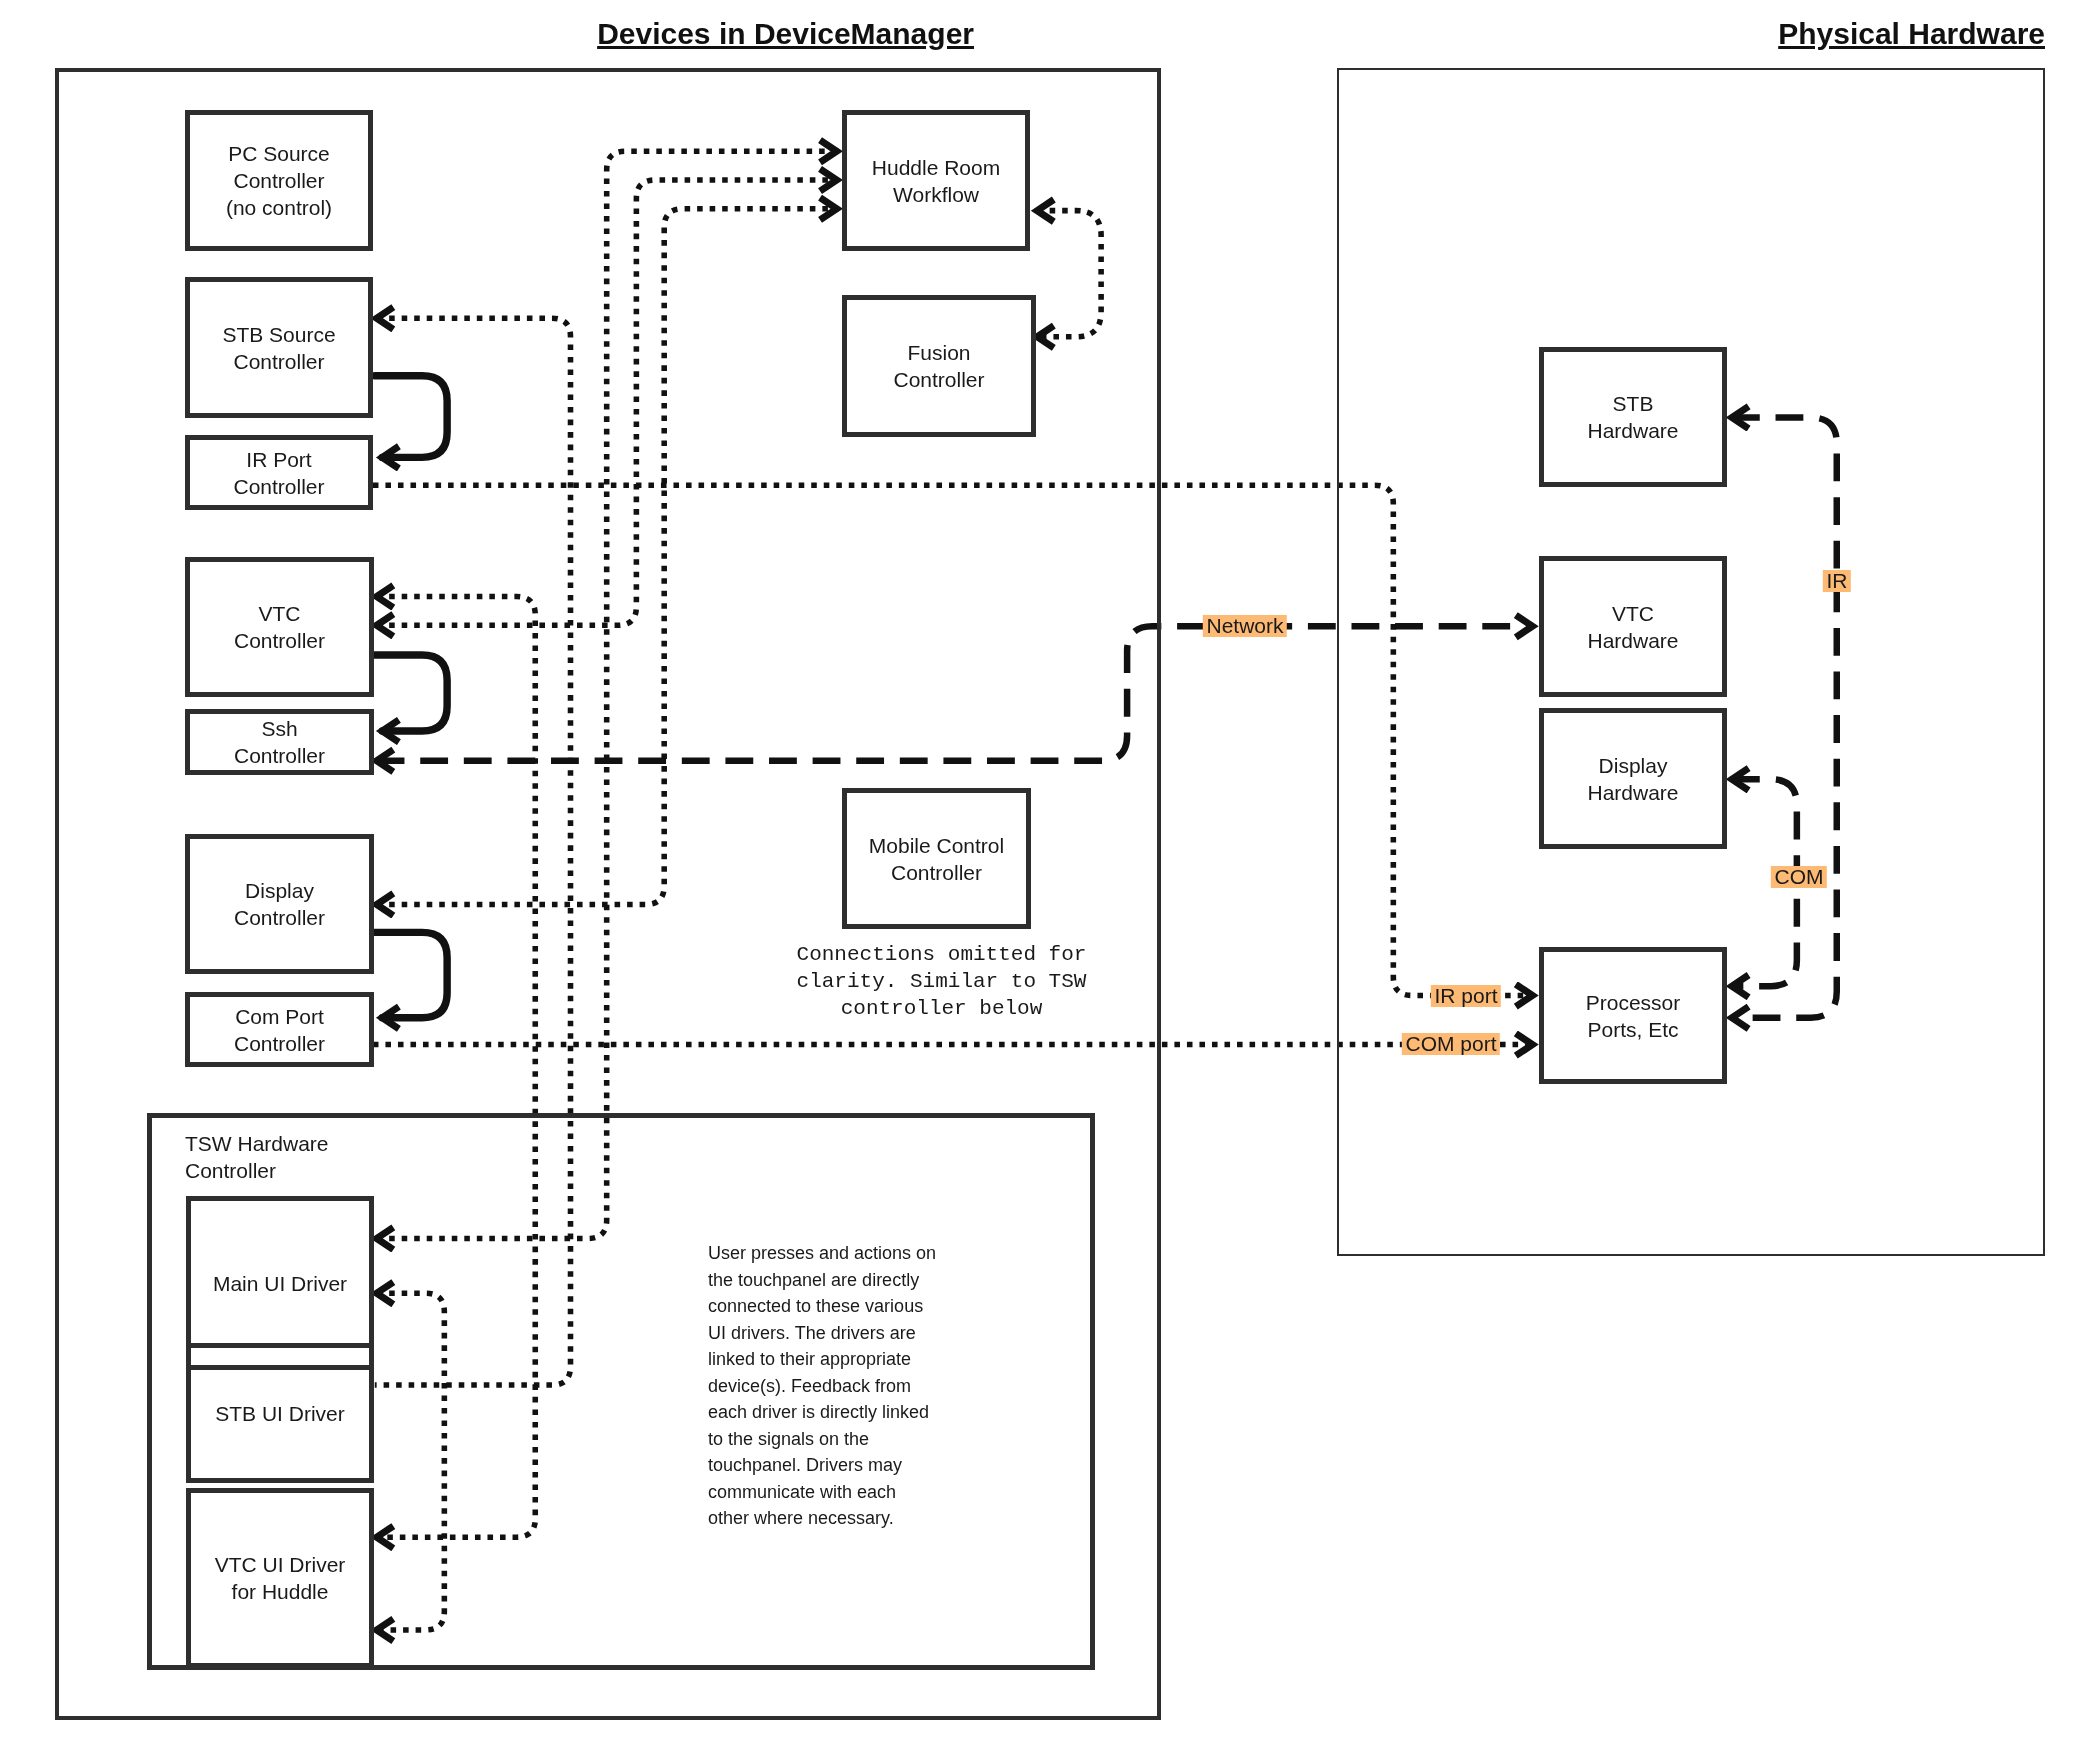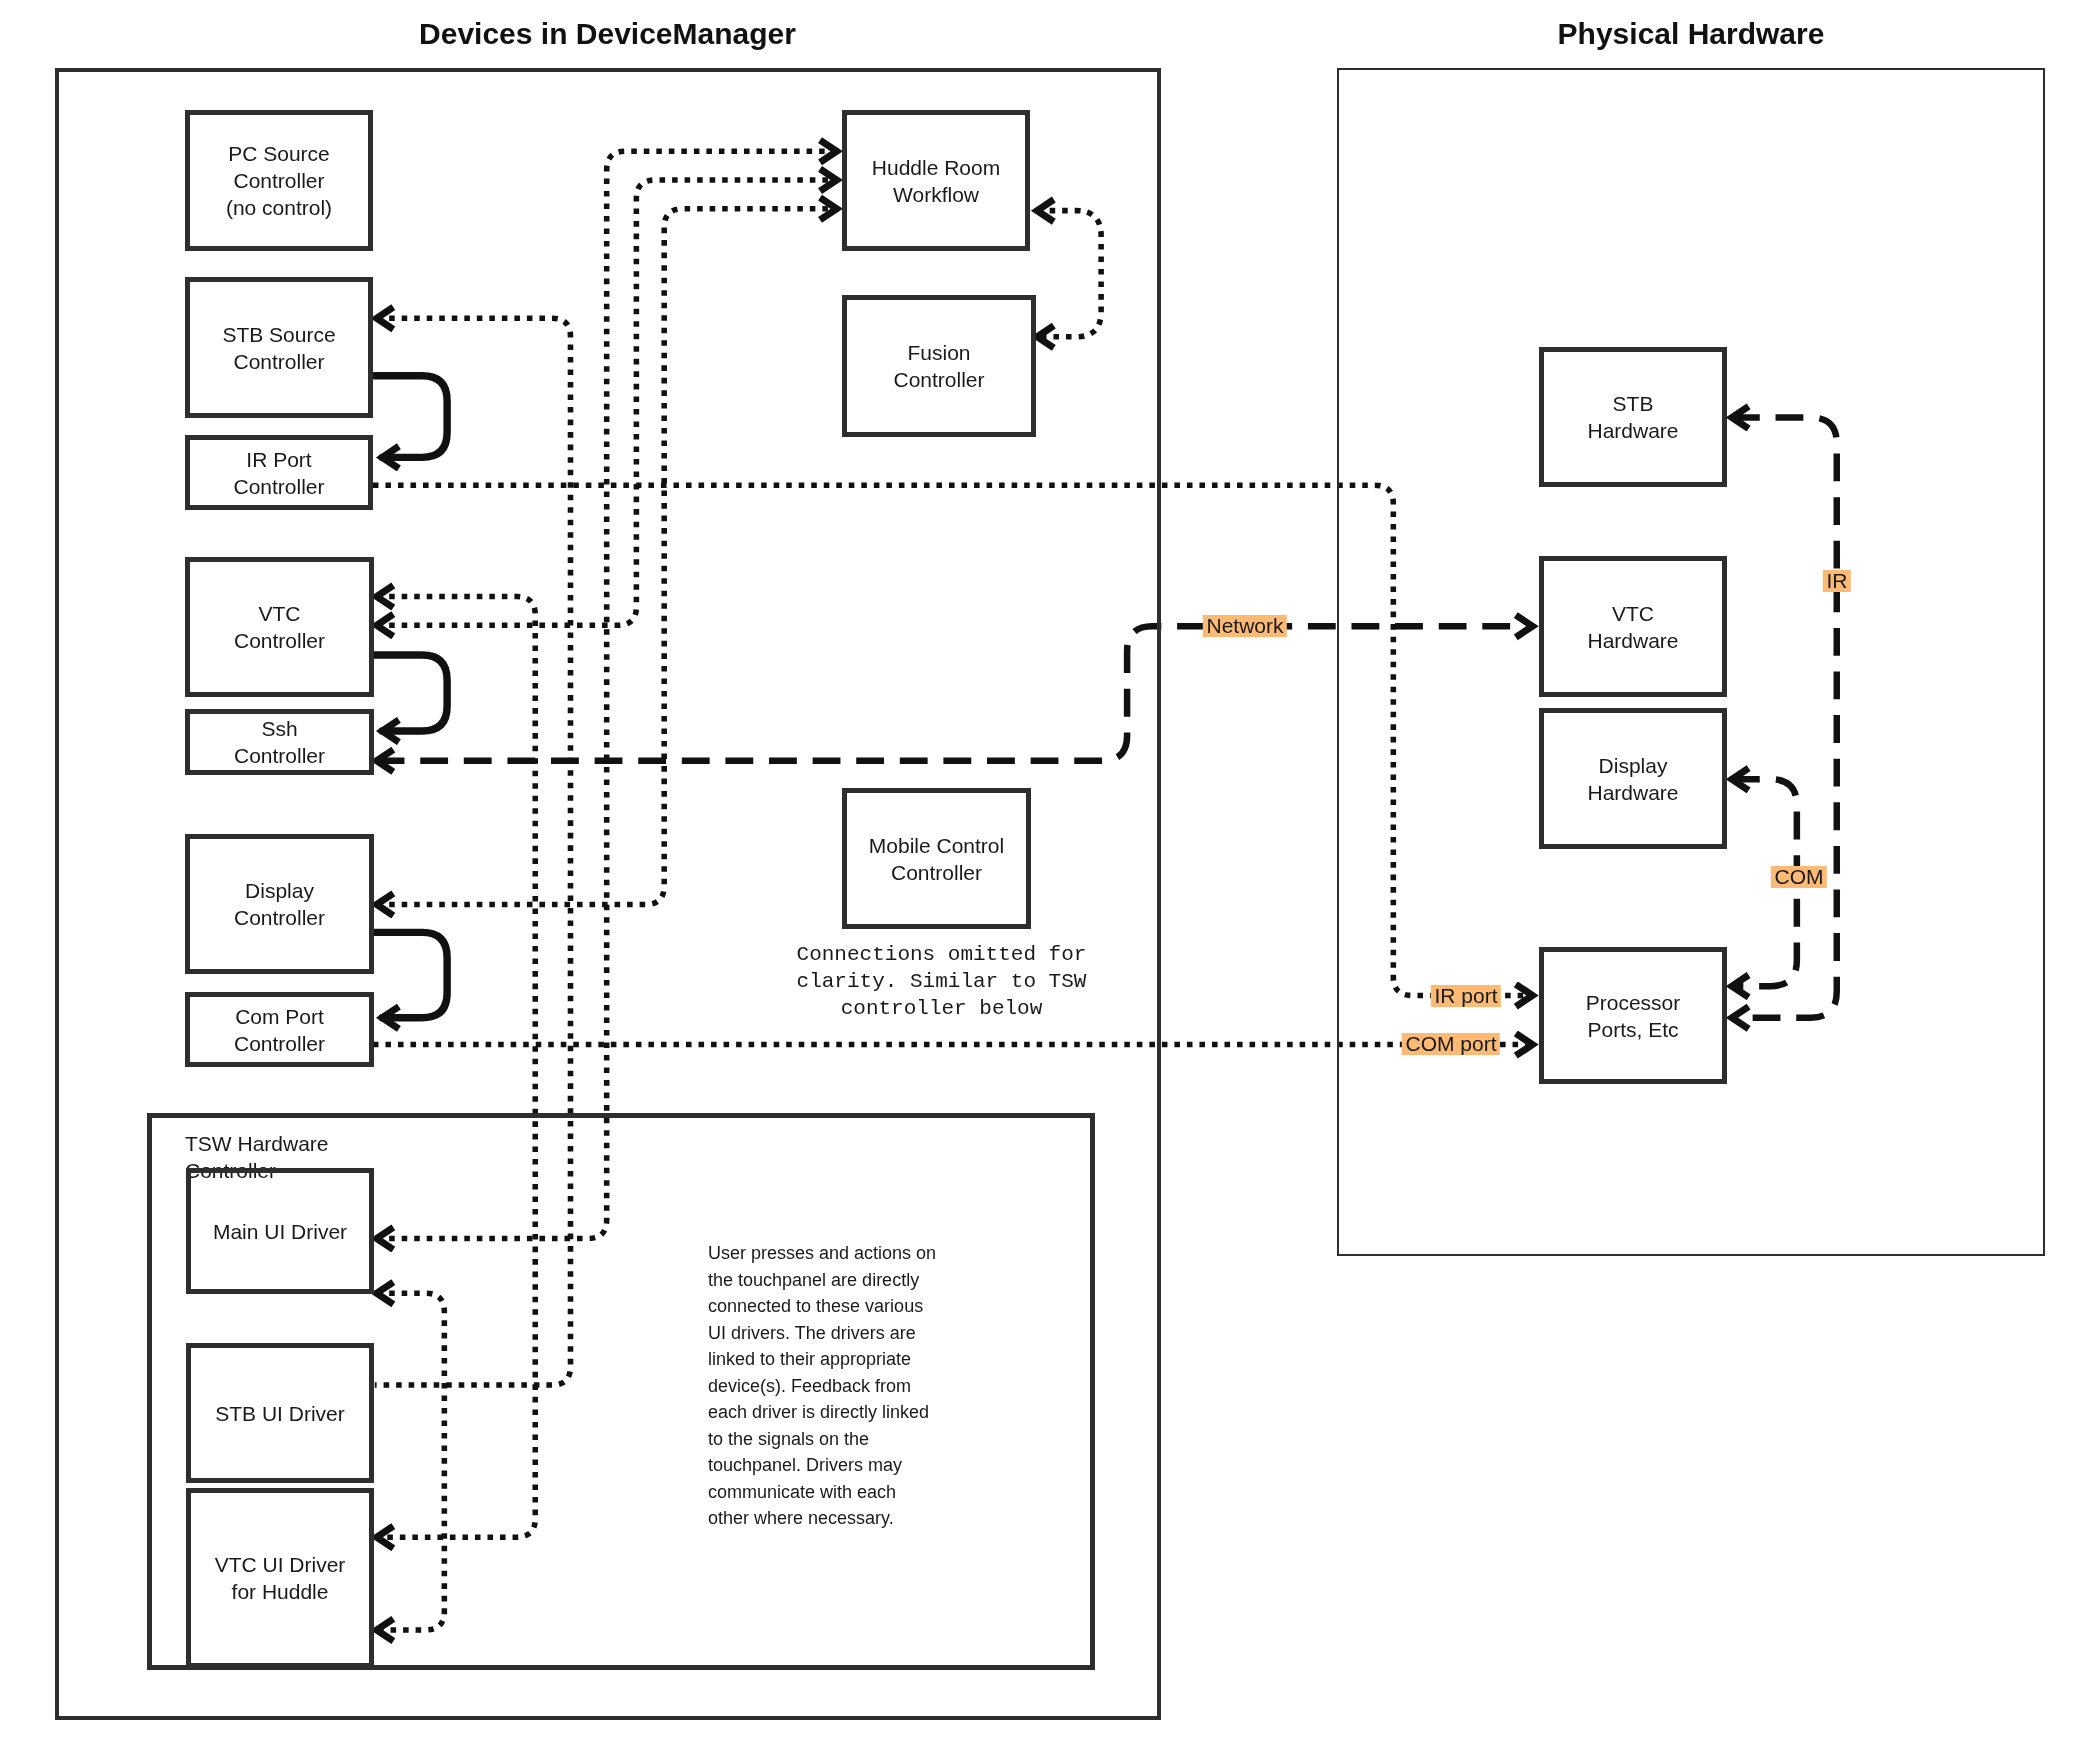--- a/index.html
+++ b/index.html
@@ -6,22 +6,22 @@
   .canvas{position:relative;width:2090px;height:1758px;background:#ffffff;
           font-family:"Liberation Sans", sans-serif;color:#1a1a1a;overflow:hidden;}
   .wires{position:absolute;left:0;top:0;width:2090px;height:1758px;}
   .wires path{fill:none;stroke:#111111;}
   .wires .dot{stroke-width:6;stroke-dasharray:6 7.5;}
   .wires .dash{stroke-width:7;stroke-dasharray:30 17;}
   .wires .loop{stroke-width:8;stroke-linecap:round;}
   .panel{position:absolute;box-sizing:border-box;background:transparent;}
   .panel.left{border:4.6px solid #2e2e2e;}
   .panel.right{border:2.8px solid #2e2e2e;}
-  .panel-title{position:absolute;font-size:30px;font-weight:bold;text-align:center;
-               color:#111;white-space:nowrap;}
+  .panel-title{position:absolute;font-size:30px;font-weight:bold;text-align:right;
+               color:#111;white-space:nowrap;text-decoration:underline;}
   .node{position:absolute;box-sizing:border-box;border:5.6px solid #2e2e2e;background:transparent;
         display:flex;align-items:center;justify-content:center;text-align:center;}
   .node-label{font-size:21px;line-height:27px;white-space:pre-line;color:#1a1a1a;}
   .group{position:absolute;box-sizing:border-box;border:5.6px solid #2e2e2e;background:transparent;}
   .group-label{position:absolute;font-size:21px;line-height:27px;white-space:pre-line;text-align:left;}
   .caption{position:absolute;font-size:21px;line-height:27px;white-space:pre-line;text-align:center;font-family:Liberation Mono, monospace;}
   .para{position:absolute;font-size:18px;line-height:26.5px;white-space:pre-line;text-align:left;}
   .wire-label{position:absolute;transform:translate(-50%,-50%);background:#fdba74;
               font-size:21px;line-height:22px;padding:0 3.7px;white-space:nowrap;color:#1a1a1a;}
 </style>
@@ -100,21 +100,21 @@
 Workflow</span>
   </div>
   <div class="node" style="left:842px;top:295px;width:194px;height:142px;">
     <span class="node-label">Fusion
 Controller</span>
   </div>
   <div class="node" style="left:842px;top:788px;width:189px;height:141px;">
     <span class="node-label">Mobile Control
 Controller</span>
   </div>
-  <div class="node" style="left:186px;top:1168px;width:188px;height:126px;">
+  <div class="node" style="left:186px;top:1196px;width:188px;height:174px;">
     <span class="node-label">Main UI Driver</span>
   </div>
   <div class="node" style="left:186px;top:1343px;width:188px;height:140px;">
     <span class="node-label">STB UI Driver</span>
   </div>
   <div class="node" style="left:186px;top:1444px;width:188px;height:180px;margin-top:44px;">
     <span class="node-label">VTC UI Driver
 for Huddle</span>
   </div>
 

